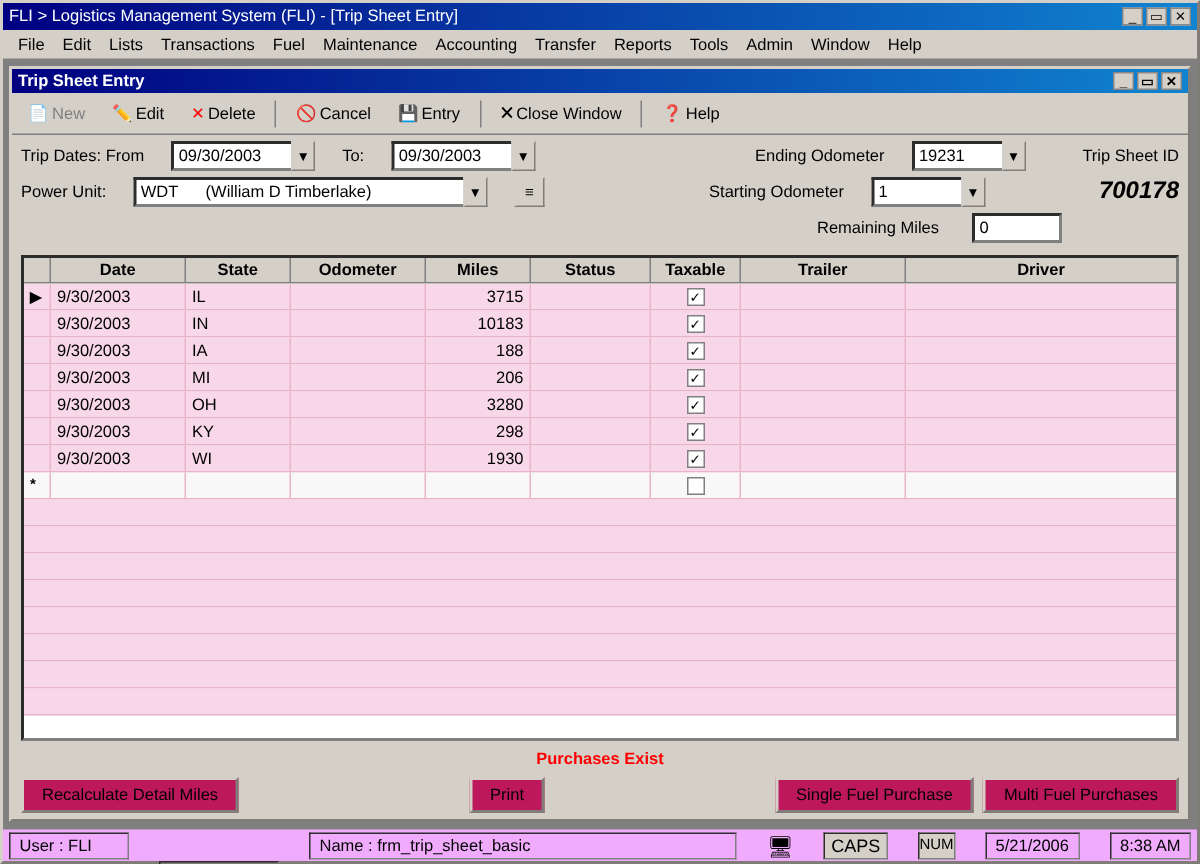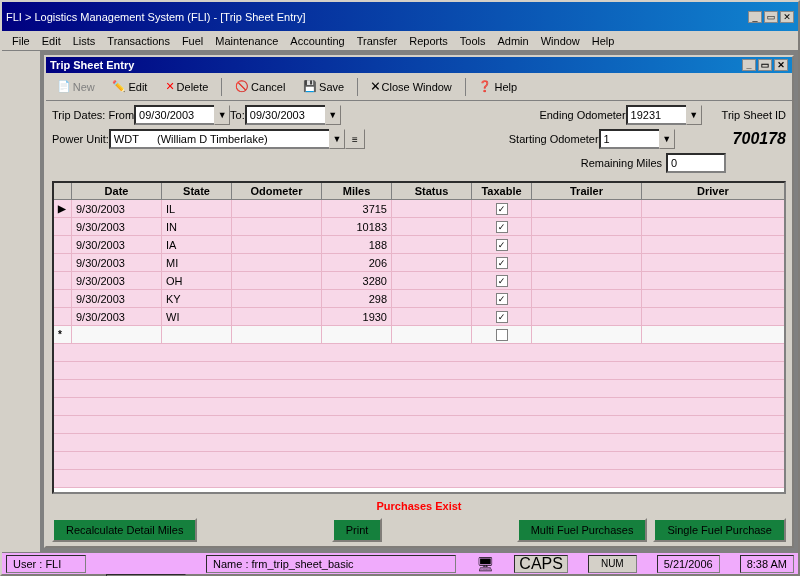--- a/index.html
+++ b/index.html
@@ -6,21 +6,21 @@
     body { font-family: "MS Sans Serif", Arial, sans-serif; font-size: 11px; background: #d4d0c8; }
 
     
     .title-bar {
       background: linear-gradient(to right, #000080, #1084d0);
       color: white;
       padding: 2px 4px;
       display: flex;
       align-items: center;
       justify-content: space-between;
-      height: 29px;
+      height: 18px;
     }
     .title-bar-controls { display: flex; gap: 2px; }
     .title-btn {
       width: 14px; height: 12px; background: #d4d0c8; border: 1px solid #888;
       display: flex; align-items: center; justify-content: center; font-size: 9px; cursor: pointer;
       color: black;
     }
 
     
     .menu-bar {
@@ -61,21 +61,21 @@
     .tool-separator { width: 1px; height: 18px; background: #808080; margin: 0 2px; }
 
     
     .form-area {
       background: #d4d0c8;
       padding: 4px 6px;
     }
     .form-row {
       display: flex;
       align-items: center;
-      gap: 0;
+      gap: 18px;
       margin-bottom: 4px;
     }
     .field-label { font-size: 11px; white-space: nowrap; }
     .field-input {
       height: 20px;
       border: 2px inset #808080;
       background: white;
       font-size: 11px;
       padding: 1px 3px;
     }
@@ -177,21 +177,21 @@
     
     .bottom-buttons {
       display: flex;
       align-items: center;
       justify-content: space-between;
       padding: 4px 6px;
       gap: 6px;
     }
     .action-btn {
       padding: 3px 12px;
-      background: #15803d;
+      background: #be185d;
       border: 2px outset #d4d0c8;
       cursor: pointer;
       font-size: 11px;
       height: 24px;
     }
 
     
     .status-bar {
       display: flex;
       align-items: center;
@@ -208,25 +208,25 @@
       height: 18px;
       display: flex; align-items: center;
     }
     .status-segment.flex1 { flex: 1; }
     .status-icon {
       width: 18px; height: 18px;
       display: flex; align-items: center; justify-content: center;
       font-size: 14px;
     }
     .caps-btn {
-      padding: 1px 4px; border: 1px inset #808080; font-size: 16px;
+      padding: 1px 4px; border: 1px inset #808080; font-size: 12px;
       background: #d4d0c8; height: 18px; display: flex; align-items: center;
     }
     .num-btn {
-      padding: 1px 12px; border: 1px inset #808080; font-size: 10px;
+      padding: 1px 0; border: 1px inset #808080; font-size: 10px;
       background: #d4d0c8; height: 18px; display: flex; align-items: center;
     }
 
     .inner-window {
       border: 2px outset #d4d0c8;
       margin: 0;
     }
 
     .sub-title-bar {
       background: linear-gradient(to right, #000080, #1084d0);
@@ -263,21 +263,21 @@
     <span class="menu-item">Maintenance</span>
     <span class="menu-item">Accounting</span>
     <span class="menu-item">Transfer</span>
     <span class="menu-item">Reports</span>
     <span class="menu-item">Tools</span>
     <span class="menu-item">Admin</span>
     <span class="menu-item">Window</span>
     <span class="menu-item">Help</span>
   </div>
 
-  <div style="flex:1; background: #808080; padding: 4px; overflow: hidden; margin-left: 38px;">
+  <div style="flex:1; background: #808080; padding: 4px; overflow: hidden;">
     <div class="inner-window" style="background:#d4d0c8; height:100%; display:flex; flex-direction:column;">
 
       <div class="sub-title-bar">
         <span>Trip Sheet Entry</span>
         <div class="title-bar-controls">
           <div class="title-btn">_</div>
           <div class="title-btn">▭</div>
           <div class="title-btn">✕</div>
         </div>
       </div>
@@ -295,21 +295,21 @@
           <span style="color:red;">✕</span>
           <span>Delete</span>
         </button>
         <div class="tool-separator"></div>
         <button class="tool-btn">
           <span style="color:red;">🚫</span>
           <span>Cancel</span>
         </button>
         <button class="tool-btn">
           <span>💾</span>
-          <span>Save</span>
+          <span>Entry</span>
         </button>
         <div class="tool-separator"></div>
         <button class="tool-btn">
           <span>🗙</span>
           <span>Close Window</span>
         </button>
         <div class="tool-separator"></div>
         <button class="tool-btn">
           <span>❓</span>
           <span>Help</span>
@@ -508,22 +508,22 @@
 
       </div>
 
       <div class="purchases-banner">
         <span>Purchases Exist</span>
       </div>
 
       <div class="bottom-buttons">
         <button class="action-btn">Recalculate Detail Miles</button>
         <button class="action-btn" style="margin:0 auto;">Print</button>
+        <button class="action-btn">Single Fuel Purchase</button>
         <button class="action-btn">Multi Fuel Purchases</button>
-        <button class="action-btn">Single Fuel Purchase</button>
       </div>
 
     </div>
   </div>
 
   <div class="status-bar">
     <div class="status-segment" style="min-width:80px;">User : FLI</div>
     <div class="status-segment" style="min-width:80px;margin-top:39px;">Status : Edit</div>
     <div class="status-segment flex1">Name : frm_trip_sheet_basic</div>
     <div class="status-icon">🖥</div>

